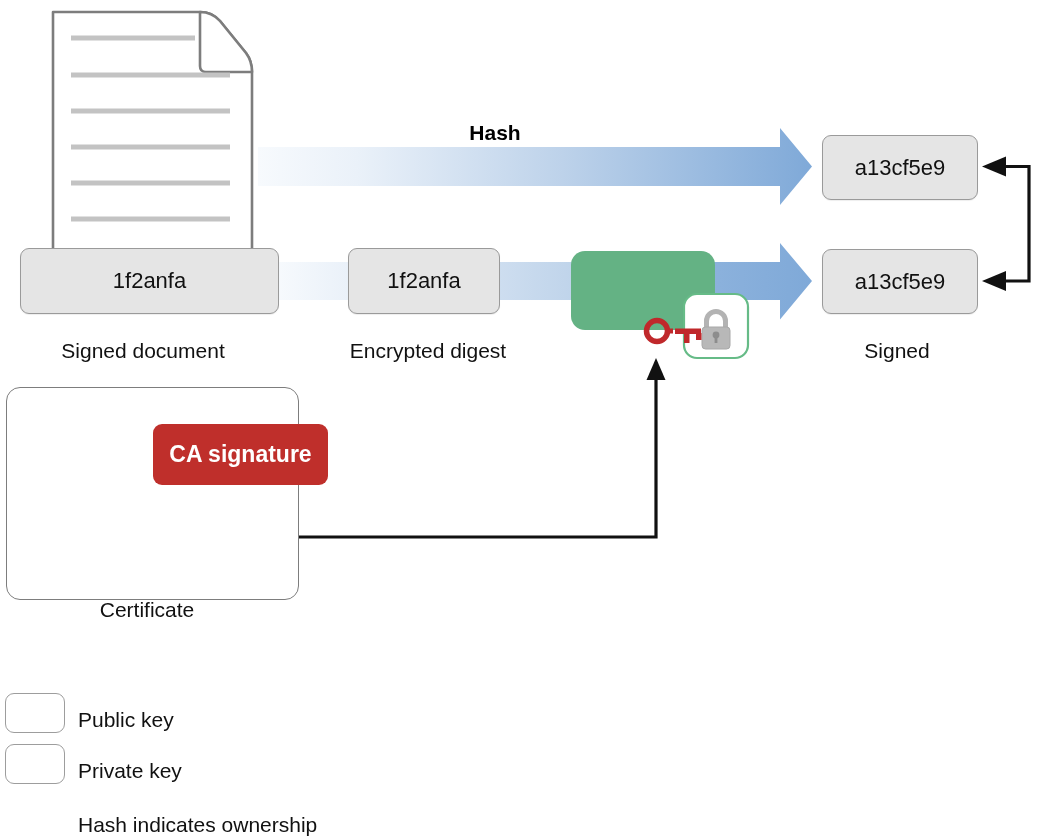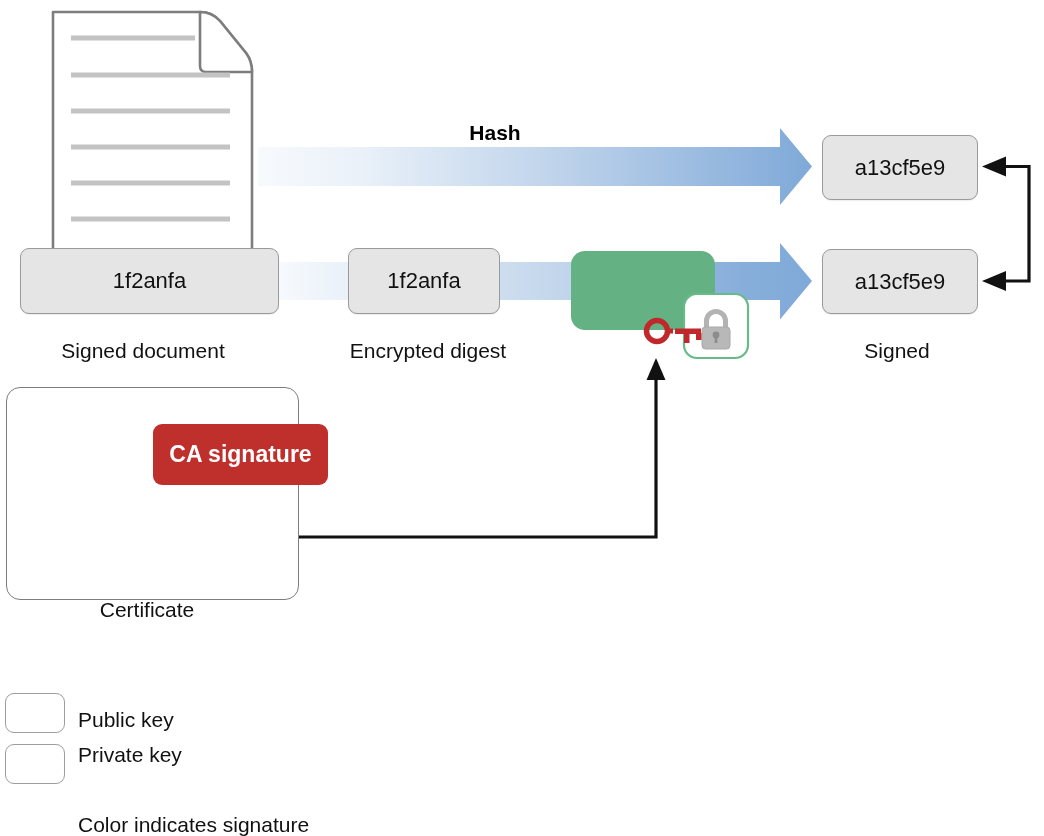--- a/index.html
+++ b/index.html
@@ -141,17 +141,17 @@
   <div class="lbl lbl-center" style="left:897px;top:332px;">Signed</div>
 
   <div class="cert-box" style="left:6px;top:387px;width:291px;height:211px;"></div>
   <div class="ca-sig" style="left:109px;top:424px;width:175px;height:61px;margin-left:44px;">CA signature</div>
   <div class="lbl lbl-center" style="left:147px;top:591px;">Certificate</div>
 
   <div class="legend-swatch" style="left:5px;top:693px;"></div>
   <div class="lbl" style="left:78px;top:701px;">Public key</div>
 
   <div class="legend-swatch" style="left:5px;top:744px;"></div>
-  <div class="lbl" style="left:78px;top:736px;">Private key</div>
+  <div class="lbl" style="left:78px;top:752px;">Private key</div>
 
-  <div class="lbl" style="left:78px;top:806px;">Color indicates signature</div>
+  <div class="lbl" style="left:78px;top:806px;">Hash indicates ownership</div>
 
 </div>
 
 </body></html>

